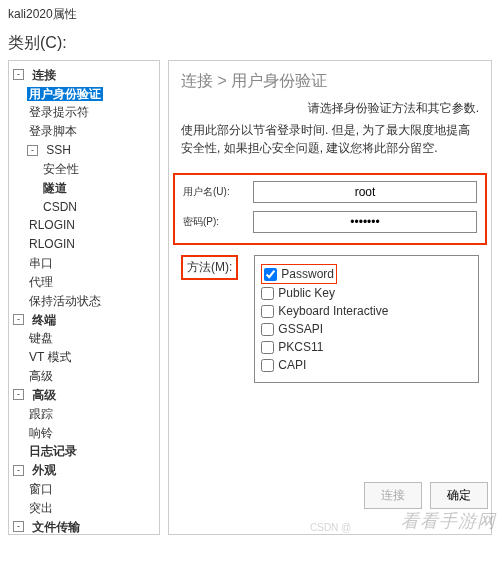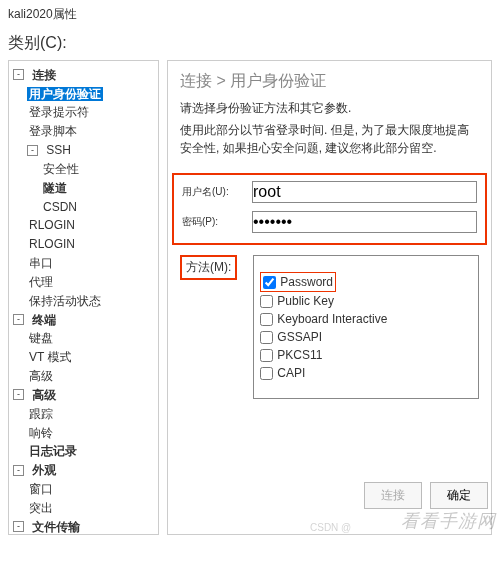--- a/index.html
+++ b/index.html
@@ -10,30 +10,30 @@
 .tree-panel { width: 152px; border: 1px solid #ccc; background: #fff; overflow: auto; padding: 4px 2px; }
 .tree ul { list-style: none; padding-left: 14px; }
 .tree > ul { padding-left: 2px; }
 .tree li { line-height: 18px; white-space: nowrap; position: relative; }
 .tree-toggle { display: inline-block; width: 11px; height: 11px; border: 1px solid #888; text-align: center; line-height: 9px; font-size: 9px; margin-right: 3px; vertical-align: middle; cursor: pointer; background: #fff; }
 .tree-label { vertical-align: middle; padding: 0 2px; cursor: pointer; }
 .tree-label.selected { background: #0078d7; color: #fff; }
 .tree-label.bold { font-weight: 700; }
 .content-panel { flex: 1; border: 1px solid #ccc; background: #fff; padding: 10px 12px; position: relative; }
 .breadcrumb { color: #888; font-size: 16px; margin-bottom: 8px; }
-.desc { font-size: 12px; color: #333; margin-bottom: 4px; }
+.desc { font-size: 12px; color: #333; margin-bottom: 4px; text-align: right; }
 .desc2 { font-size: 12px; color: #333; margin-bottom: 16px; line-height: 1.5; }
 .form-row { display: flex; align-items: center; margin-bottom: 8px; }
 .form-label { width: 70px; font-size: 10px; }
-.form-input { flex: 1; border: 1px solid #888; padding: 3px 0; font-size: 16px; height: 22px; }
+.form-input { flex: 1; border: 1px solid #888; padding: 3px 22px; font-size: 12px; height: 22px; text-align: center; }
 .highlight-box-1 { border: 2px solid #e30; padding: 6px 8px 2px 8px; margin-bottom: 10px; position: relative; left: -8px; width: calc(100% + 16px); }
 .method-row { display: flex; align-items: flex-start; }
 .method-label-wrap { border: 2px solid #e30; padding: 2px 4px; margin-right: 16px; }
 .method-label { font-size: 12px; }
-.method-list { border: 1px solid #888; padding: 16px 6px; flex: 1; min-height: 126px; }
+.method-list { border: 1px solid #888; padding: 8px 6px; flex: 1; min-height: 126px; }
 .method-list .checkrow { display: flex; align-items: center; line-height: 18px; }
 .first-check-hl { border: 1px solid #e30; padding: 0 2px; display: inline-flex; align-items: center; }
 input[type=checkbox] { margin-right: 4px; width: 13px; height: 13px; }
 .bottom-bar { position: absolute; right: 12px; bottom: 64px; display: flex; gap: 8px; }
 .btn { border: 1px solid #bbb; background: #f7f7f7; padding: 4px 16px; cursor: pointer; font-size: 12px; }
 .btn.ghost { color: #aaa; }
 .watermark { position: absolute; right: 4px; bottom: 40px; font-size: 18px; color: rgba(0,0,0,0.22); font-style: italic; font-weight: 500; letter-spacing: 1px; }
 .watermark-small { position: absolute; left: 310px; bottom: 40px; font-size: 10px; color: rgba(0,0,0,0.18); }
 </style>
 </head>

